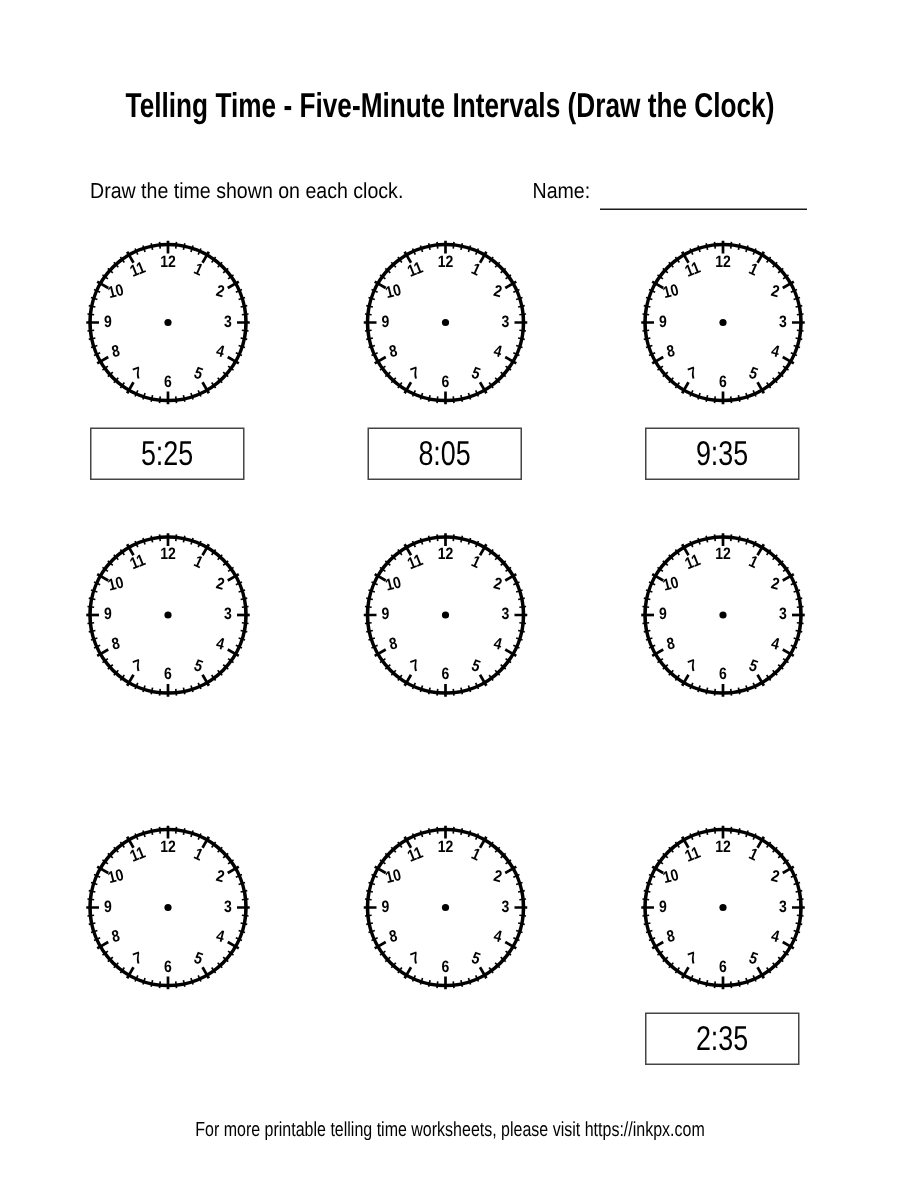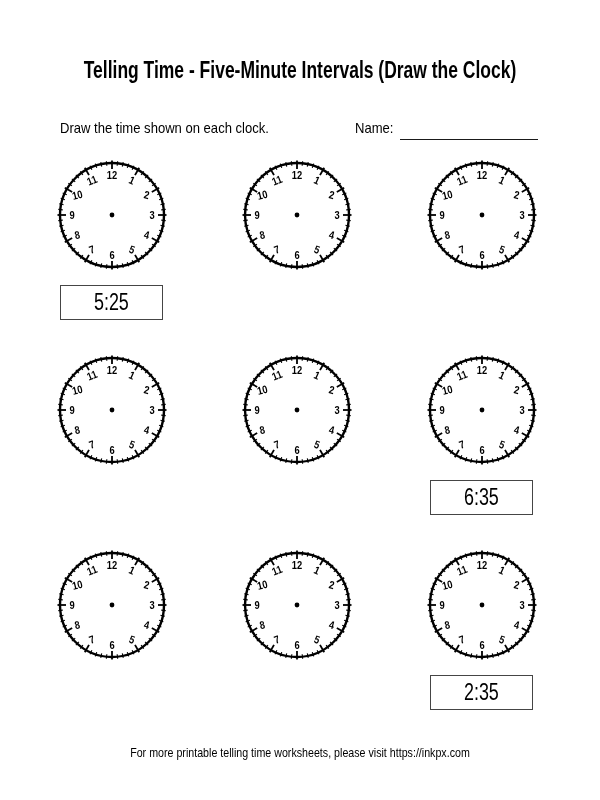--- a/index.html
+++ b/index.html
@@ -209,20 +209,23 @@
             <text transform="translate(56.00 96.00) rotate(0) scale(0.85 1)" text-anchor="middle" dominant-baseline="central" font-size="11" font-weight="bold" fill="#000000">6</text>
             <text transform="translate(36.00 90.64) rotate(-20) scale(0.85 1)" text-anchor="middle" dominant-baseline="central" font-size="11" font-weight="bold" fill="#000000">7</text>
             <text transform="translate(21.36 76.00) rotate(-12) scale(0.85 1)" text-anchor="middle" dominant-baseline="central" font-size="11" font-weight="bold" fill="#000000">8</text>
             <text transform="translate(16.00 56.00) rotate(0) scale(0.85 1)" text-anchor="middle" dominant-baseline="central" font-size="11" font-weight="bold" fill="#000000">9</text>
             <text transform="translate(21.36 36.00) rotate(-14) scale(0.85 1)" text-anchor="middle" dominant-baseline="central" font-size="11" font-weight="bold" fill="#000000">10</text>
             <text transform="translate(36.00 21.36) rotate(-22) scale(0.85 1)" text-anchor="middle" dominant-baseline="central" font-size="11" font-weight="bold" fill="#000000">11</text>
             <text transform="translate(56.00 16.00) rotate(0) scale(0.85 1)" text-anchor="middle" dominant-baseline="central" font-size="11" font-weight="bold" fill="#000000">12</text>
           </g>
           <circle cx="56" cy="56" r="2.4" fill="#000000"></circle>
         </svg>
+        <div class="timebox">
+          <span class="timetext">8:05</span>
+        </div>
       </div>
       <div class="cell" style="left: 425.5px; top: 159px;">
         <svg viewBox="0 0 112 112" class="clock-svg">
           <circle cx="56" cy="56" r="52" fill="#ffffff" stroke="#000000" stroke-width="2.4"></circle>
           <g>
             <line x1="56.00" y1="10.00" x2="56.00" y2="1.50" stroke="#000000" stroke-width="1.8"></line>
             <line x1="61.17" y1="6.77" x2="61.64" y2="2.30" stroke="#000000" stroke-width="1.1"></line>
             <line x1="66.29" y1="7.58" x2="67.23" y2="3.18" stroke="#000000" stroke-width="1.1"></line>
             <line x1="71.30" y1="8.92" x2="72.69" y2="4.64" stroke="#000000" stroke-width="1.1"></line>
             <line x1="76.13" y1="10.78" x2="77.96" y2="6.67" stroke="#000000" stroke-width="1.1"></line>
@@ -291,20 +294,23 @@
             <text transform="translate(56.00 96.00) rotate(0) scale(0.85 1)" text-anchor="middle" dominant-baseline="central" font-size="11" font-weight="bold" fill="#000000">6</text>
             <text transform="translate(36.00 90.64) rotate(-20) scale(0.85 1)" text-anchor="middle" dominant-baseline="central" font-size="11" font-weight="bold" fill="#000000">7</text>
             <text transform="translate(21.36 76.00) rotate(-12) scale(0.85 1)" text-anchor="middle" dominant-baseline="central" font-size="11" font-weight="bold" fill="#000000">8</text>
             <text transform="translate(16.00 56.00) rotate(0) scale(0.85 1)" text-anchor="middle" dominant-baseline="central" font-size="11" font-weight="bold" fill="#000000">9</text>
             <text transform="translate(21.36 36.00) rotate(-14) scale(0.85 1)" text-anchor="middle" dominant-baseline="central" font-size="11" font-weight="bold" fill="#000000">10</text>
             <text transform="translate(36.00 21.36) rotate(-22) scale(0.85 1)" text-anchor="middle" dominant-baseline="central" font-size="11" font-weight="bold" fill="#000000">11</text>
             <text transform="translate(56.00 16.00) rotate(0) scale(0.85 1)" text-anchor="middle" dominant-baseline="central" font-size="11" font-weight="bold" fill="#000000">12</text>
           </g>
           <circle cx="56" cy="56" r="2.4" fill="#000000"></circle>
         </svg>
+        <div class="timebox">
+          <span class="timetext">9:35</span>
+        </div>
       </div>
       <div class="cell" style="left: 55.5px; top: 354px;">
         <svg viewBox="0 0 112 112" class="clock-svg">
           <circle cx="56" cy="56" r="52" fill="#ffffff" stroke="#000000" stroke-width="2.4"></circle>
           <g>
             <line x1="56.00" y1="10.00" x2="56.00" y2="1.50" stroke="#000000" stroke-width="1.8"></line>
             <line x1="61.17" y1="6.77" x2="61.64" y2="2.30" stroke="#000000" stroke-width="1.1"></line>
             <line x1="66.29" y1="7.58" x2="67.23" y2="3.18" stroke="#000000" stroke-width="1.1"></line>
             <line x1="71.30" y1="8.92" x2="72.69" y2="4.64" stroke="#000000" stroke-width="1.1"></line>
             <line x1="76.13" y1="10.78" x2="77.96" y2="6.67" stroke="#000000" stroke-width="1.1"></line>
@@ -537,23 +543,20 @@
             <text transform="translate(56.00 96.00) rotate(0) scale(0.85 1)" text-anchor="middle" dominant-baseline="central" font-size="11" font-weight="bold" fill="#000000">6</text>
             <text transform="translate(36.00 90.64) rotate(-20) scale(0.85 1)" text-anchor="middle" dominant-baseline="central" font-size="11" font-weight="bold" fill="#000000">7</text>
             <text transform="translate(21.36 76.00) rotate(-12) scale(0.85 1)" text-anchor="middle" dominant-baseline="central" font-size="11" font-weight="bold" fill="#000000">8</text>
             <text transform="translate(16.00 56.00) rotate(0) scale(0.85 1)" text-anchor="middle" dominant-baseline="central" font-size="11" font-weight="bold" fill="#000000">9</text>
             <text transform="translate(21.36 36.00) rotate(-14) scale(0.85 1)" text-anchor="middle" dominant-baseline="central" font-size="11" font-weight="bold" fill="#000000">10</text>
             <text transform="translate(36.00 21.36) rotate(-22) scale(0.85 1)" text-anchor="middle" dominant-baseline="central" font-size="11" font-weight="bold" fill="#000000">11</text>
             <text transform="translate(56.00 16.00) rotate(0) scale(0.85 1)" text-anchor="middle" dominant-baseline="central" font-size="11" font-weight="bold" fill="#000000">12</text>
           </g>
           <circle cx="56" cy="56" r="2.4" fill="#000000"></circle>
         </svg>
-        <div class="timebox">
-          <span class="timetext">6:35</span>
-        </div>
       </div>
       <div class="cell" style="left: 55.5px; top: 549px;">
         <svg viewBox="0 0 112 112" class="clock-svg">
           <circle cx="56" cy="56" r="52" fill="#ffffff" stroke="#000000" stroke-width="2.4"></circle>
           <g>
             <line x1="56.00" y1="10.00" x2="56.00" y2="1.50" stroke="#000000" stroke-width="1.8"></line>
             <line x1="61.17" y1="6.77" x2="61.64" y2="2.30" stroke="#000000" stroke-width="1.1"></line>
             <line x1="66.29" y1="7.58" x2="67.23" y2="3.18" stroke="#000000" stroke-width="1.1"></line>
             <line x1="71.30" y1="8.92" x2="72.69" y2="4.64" stroke="#000000" stroke-width="1.1"></line>
             <line x1="76.13" y1="10.78" x2="77.96" y2="6.67" stroke="#000000" stroke-width="1.1"></line>

